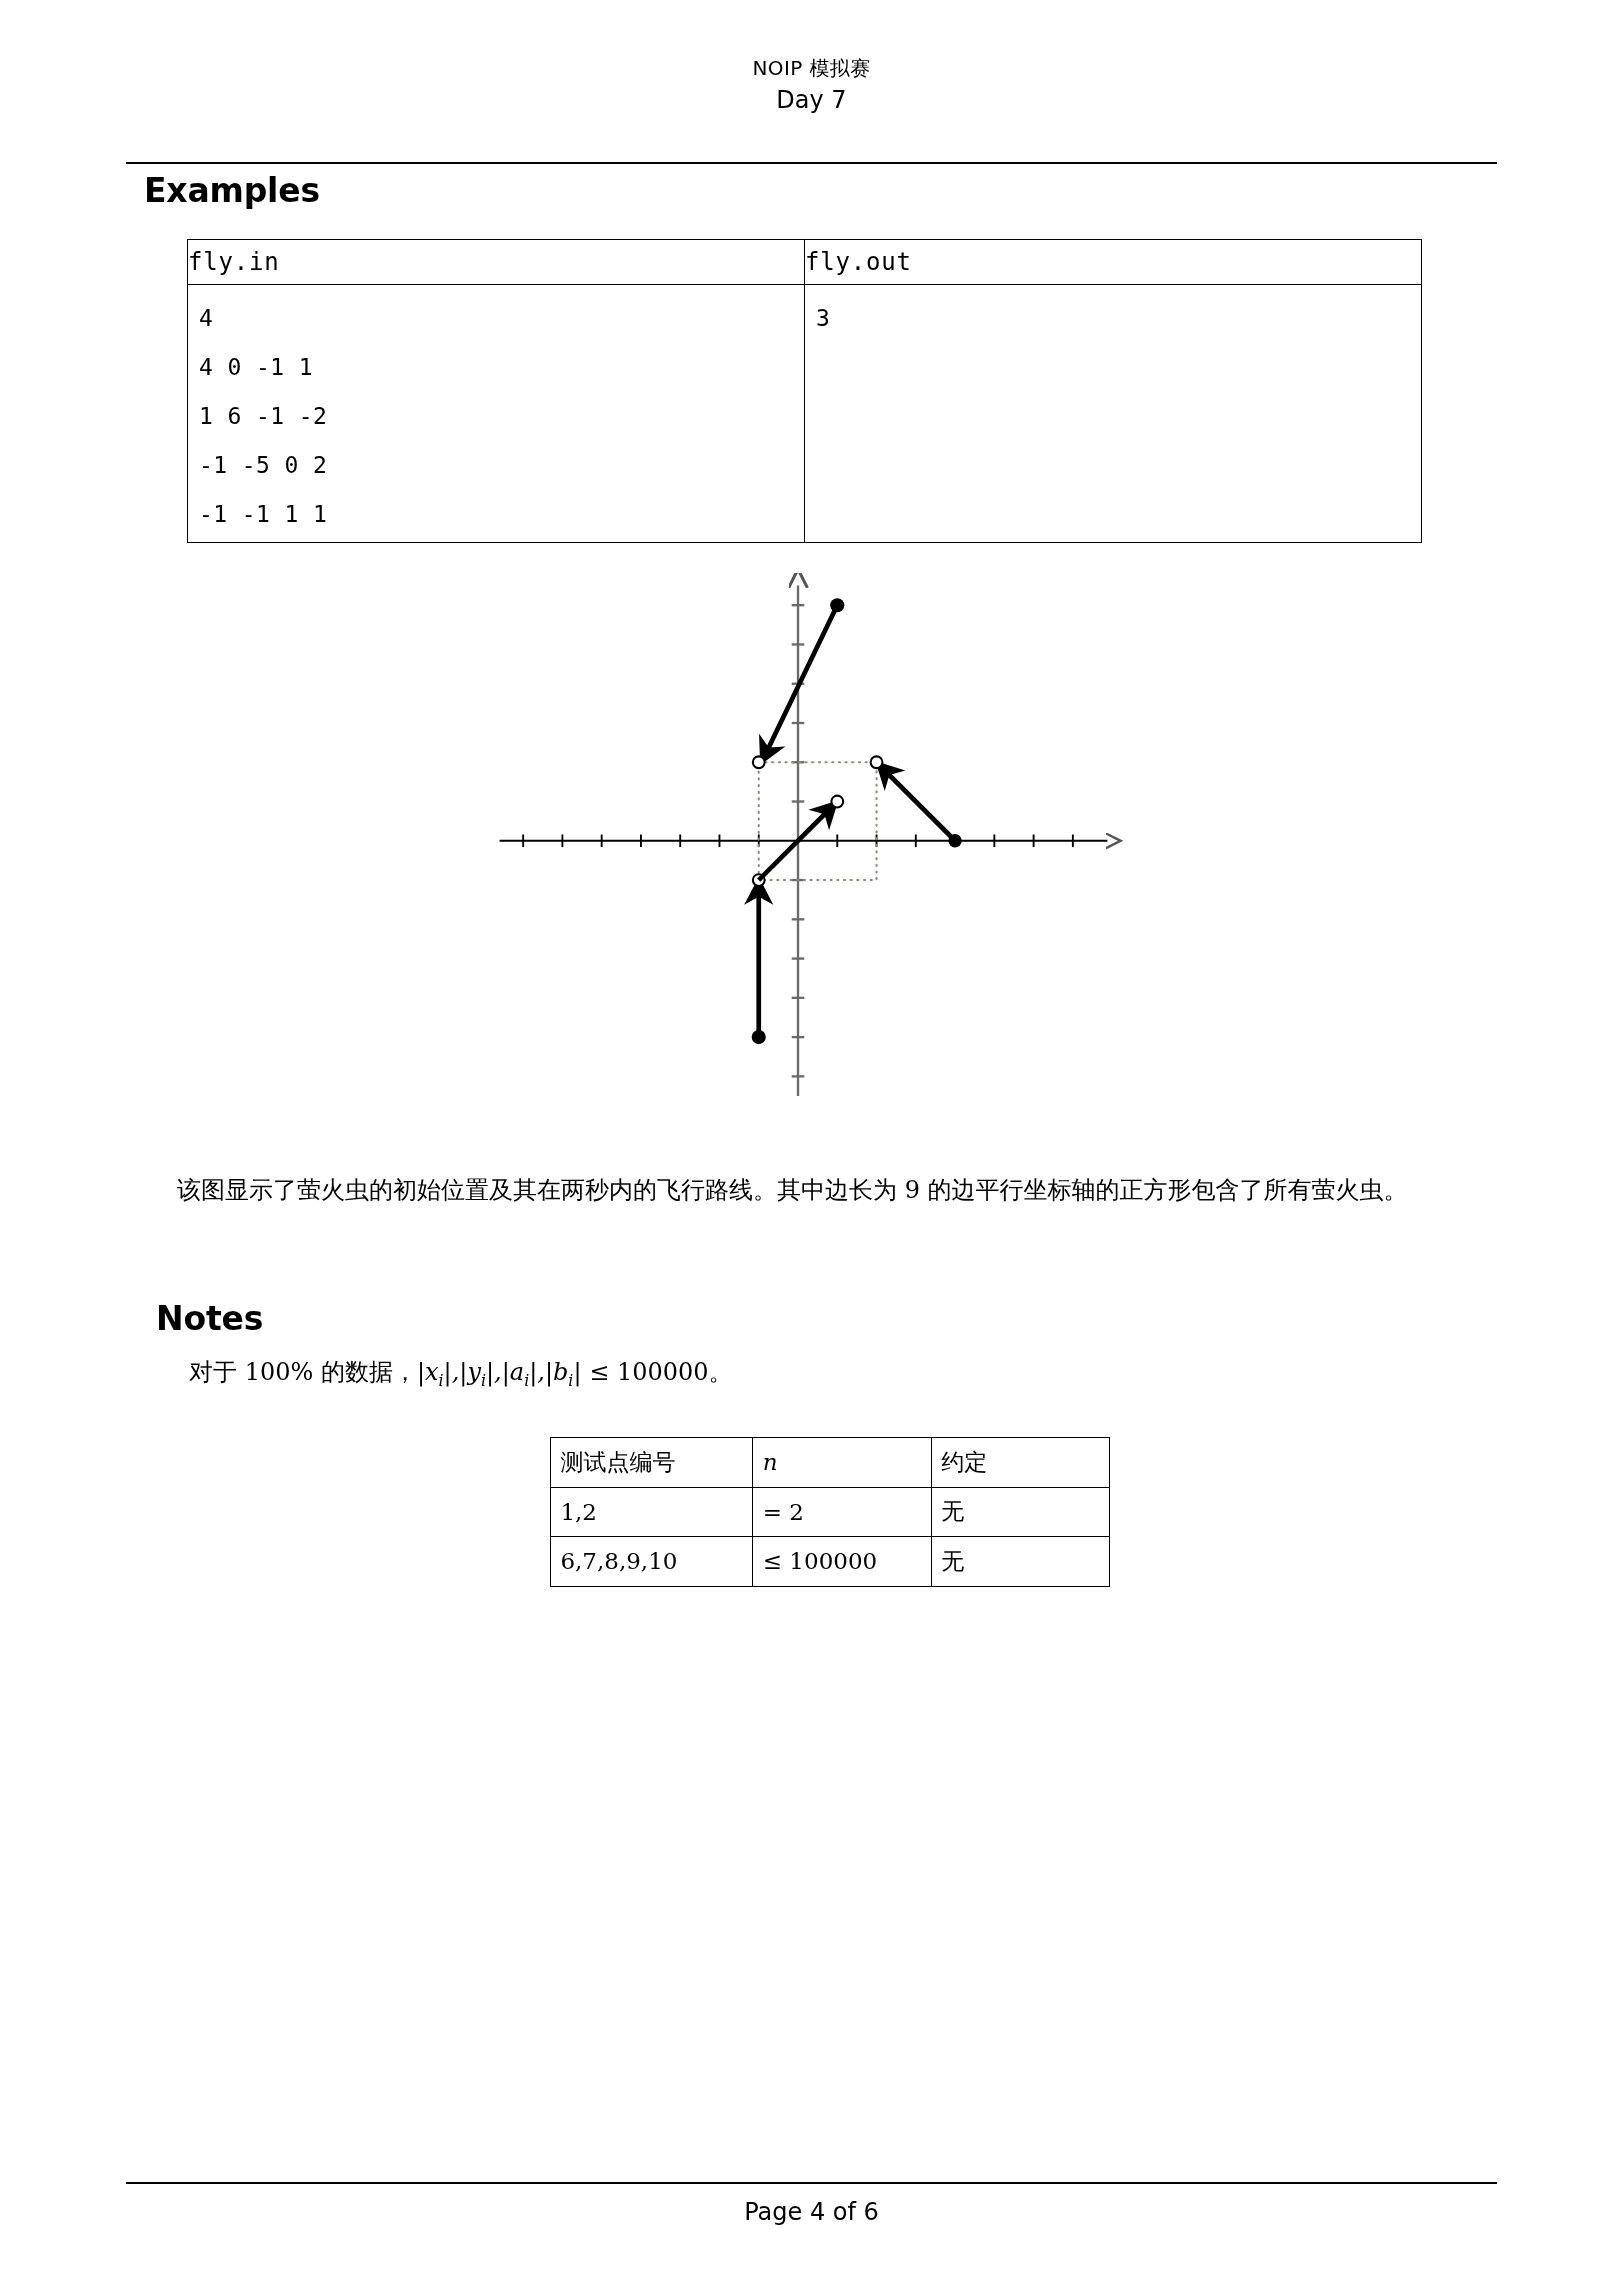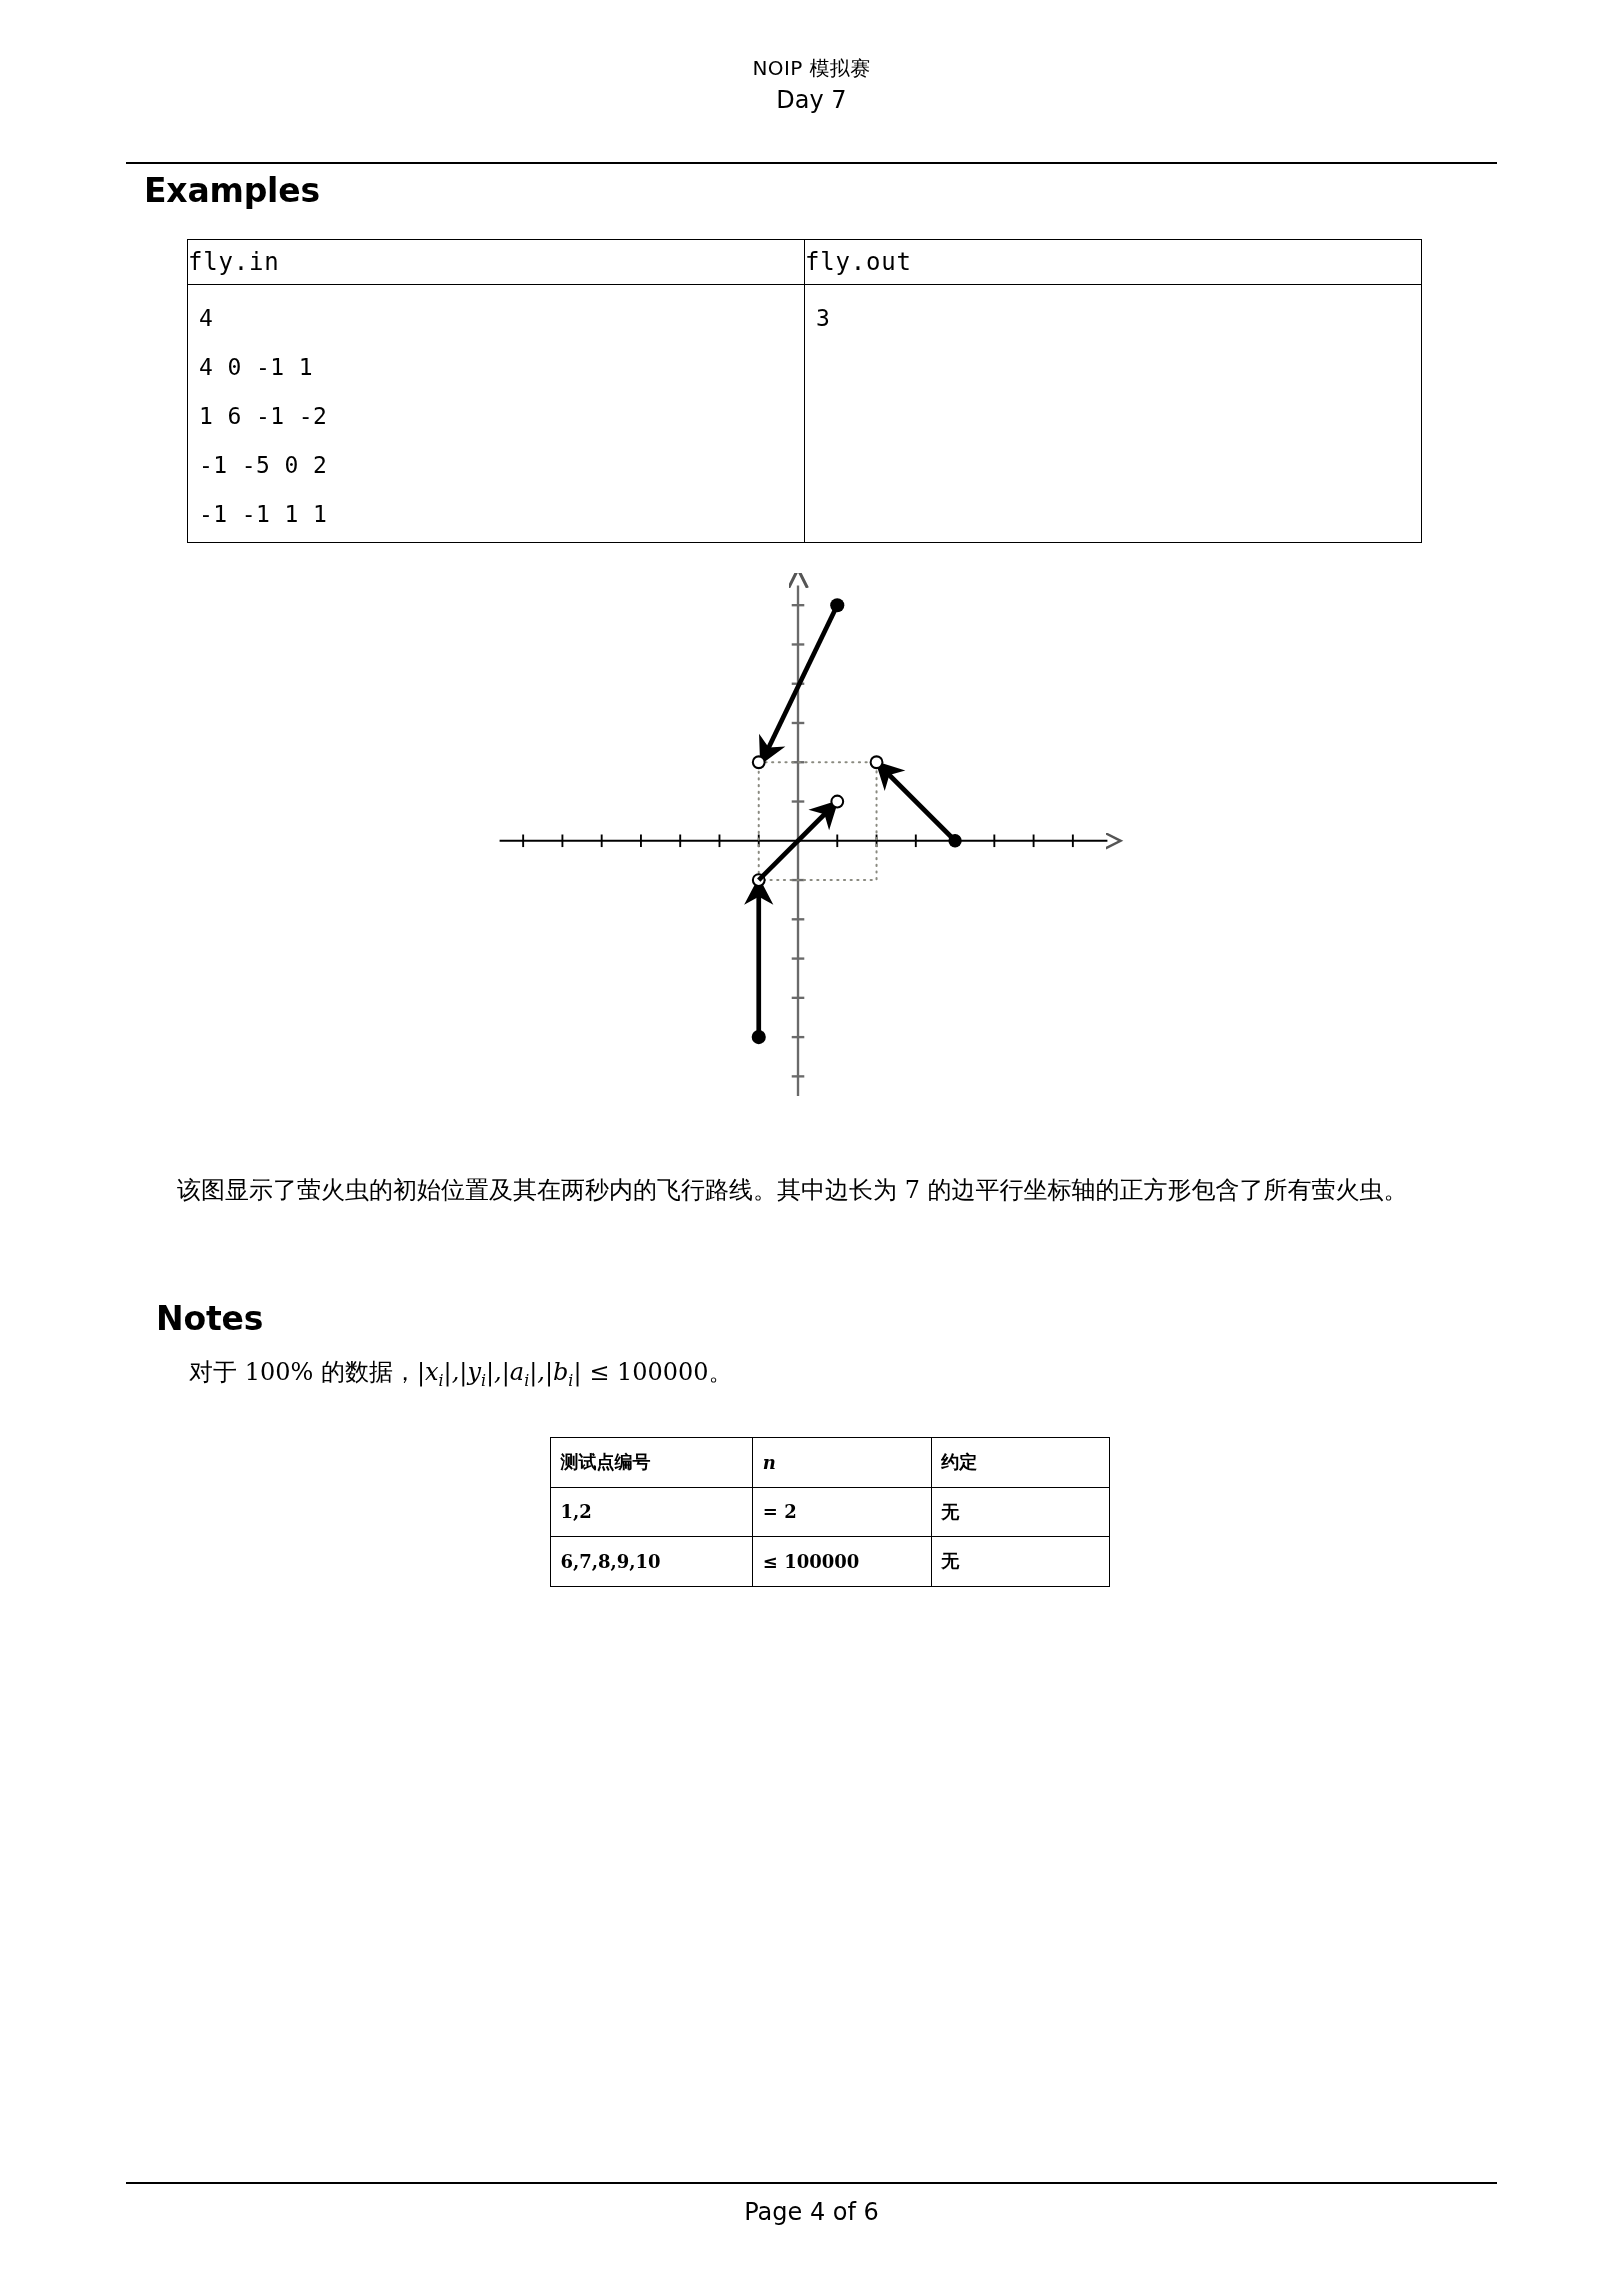--- a/index.html
+++ b/index.html
@@ -137,22 +137,21 @@
     font-style: italic;
   }
 
   
   .notes-table {
     position: absolute;
     left: 550px;
     top: 1437px;
     border-collapse: collapse;
     font-family: "DejaVu Serif", serif;
-    font-size: 18px;
-    font-weight: bold;
+    font-size: 23px;
   }
   .notes-table td {
     border: 1.6px solid #000000;
     padding: 6.3px 11px 6.3px 9.4px;
     height: 36px;
     vertical-align: middle;
     white-space: nowrap;
   }
   .notes-table td.col-a { width: 181px; }
   .notes-table td.col-b { width: 157px; }
@@ -279,21 +278,21 @@
         <circle cx="346" cy="391" r="7.5" fill="#fff" stroke="#000" stroke-width="2.6"></circle>
       </g>
 
       <g>
         <line x1="346" y1="391" x2="439" y2="298" stroke="#000" stroke-width="6" marker-end="url(#tiparrow)"></line>
         <circle cx="446" cy="291" r="7.5" fill="#fff" stroke="#000" stroke-width="2.6"></circle>
       </g>
     </svg>
   </div>
 
-  <div class="para" id="fig-caption">该图显示了萤火虫的初始位置及其在两秒内的飞行路线。其中边长为 7 的边平行坐标轴的正方形包含了所有萤火虫。</div>
+  <div class="para" id="fig-caption">该图显示了萤火虫的初始位置及其在两秒内的飞行路线。其中边长为 9 的边平行坐标轴的正方形包含了所有萤火虫。</div>
 
   <div class="h-section" id="notes-heading">Notes</div>
 
   <div class="para" id="notes-para">对于 <span class="mathrm">100%</span> 的数据，<span class="mathit">|x<sub>i</sub>|,|y<sub>i</sub>|,|a<sub>i</sub>|,|b<sub>i</sub>|</span> <span class="mathrm">≤ 100000</span>。</div>
 
   <table class="notes-table">
     <tbody>
         <tr>
       <td class="col-a">测试点编号</td>
       <td class="col-b"><span class="mathit">n</span></td>

